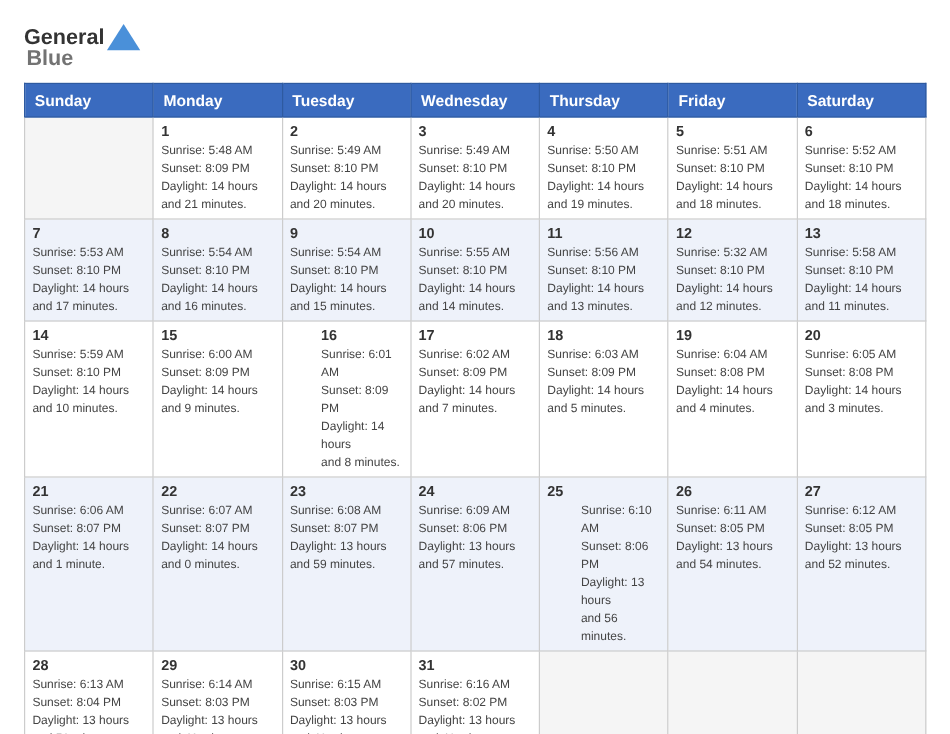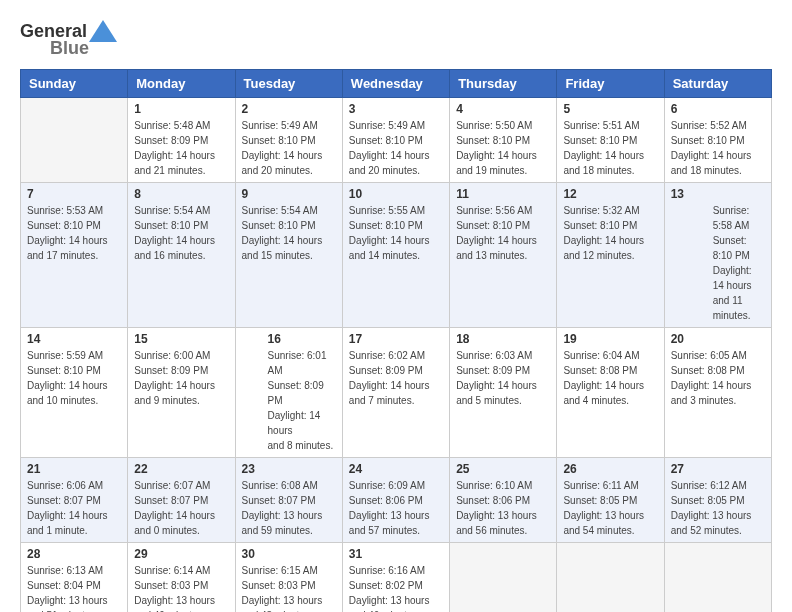--- a/index.html
+++ b/index.html
@@ -12,21 +12,21 @@
     }
     .header {
       display: flex;
       justify-content: space-between;
       align-items: flex-start;
       margin-bottom: 10px;
     }
     .logo {
       display: flex;
       flex-direction: column;
-      align-items: center;
+      align-items: flex-start;
     }
     .logo-row {
       display: flex;
       align-items: center;
       gap: 2px;
     }
     .title-section {
       text-align: right;
     }
     .month-title {
@@ -196,21 +196,21 @@
         </td>
         <td style="background: rgb(238, 242, 250);">
           <div class="day-number">12</div>
           <div class="day-info" style="white-space: pre-line;">Sunrise: 5:32 AM
 Sunset: 8:10 PM
 Daylight: 14 hours
 and 12 minutes.</div>
         </td>
         <td style="background: rgb(238, 242, 250);">
           <div class="day-number">13</div>
-          <div class="day-info" style="white-space: pre-line; margin-left: 42px;">Sunrise: 5:58 AM
+          <div class="day-info" style="white-space: pre-line;">Sunrise: 5:58 AM
 Sunset: 8:10 PM
 Daylight: 14 hours
 and 11 minutes.</div>
         </td>
       </tr>
       <tr>
         <td style="background: rgb(255, 255, 255);">
           <div class="day-number">14</div>
           <div class="day-info" style="white-space: pre-line;">Sunrise: 5:59 AM
 Sunset: 8:10 PM
@@ -284,21 +284,21 @@
         </td>
         <td style="background: rgb(238, 242, 250);">
           <div class="day-number">24</div>
           <div class="day-info" style="white-space: pre-line;">Sunrise: 6:09 AM
 Sunset: 8:06 PM
 Daylight: 13 hours
 and 57 minutes.</div>
         </td>
         <td style="background: rgb(238, 242, 250);">
           <div class="day-number">25</div>
-          <div class="day-info" style="white-space: pre-line;">Sunrise: 6:10 AM
+          <div class="day-info" style="white-space: pre-line; margin-left: 28px;">Sunrise: 6:10 AM
 Sunset: 8:06 PM
 Daylight: 13 hours
 and 56 minutes.</div>
         </td>
         <td style="background: rgb(238, 242, 250);">
           <div class="day-number">26</div>
           <div class="day-info" style="white-space: pre-line;">Sunrise: 6:11 AM
 Sunset: 8:05 PM
 Daylight: 13 hours
 and 54 minutes.</div>

